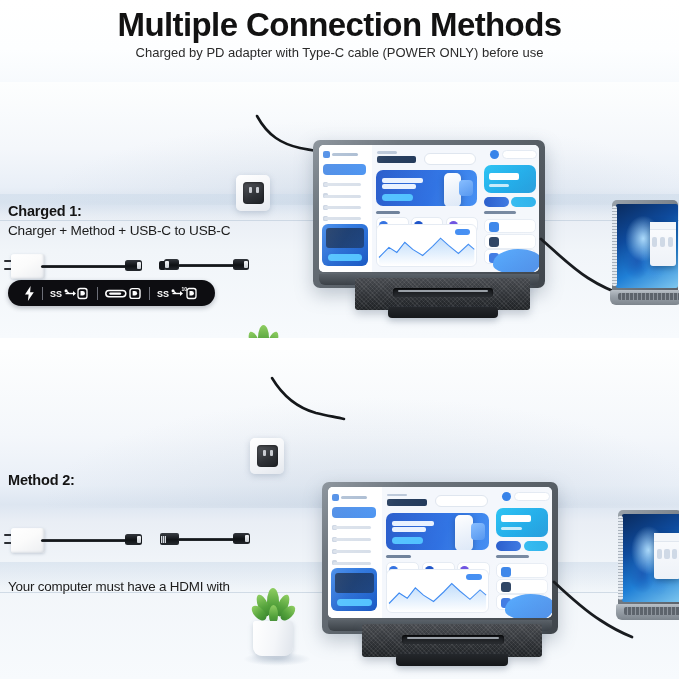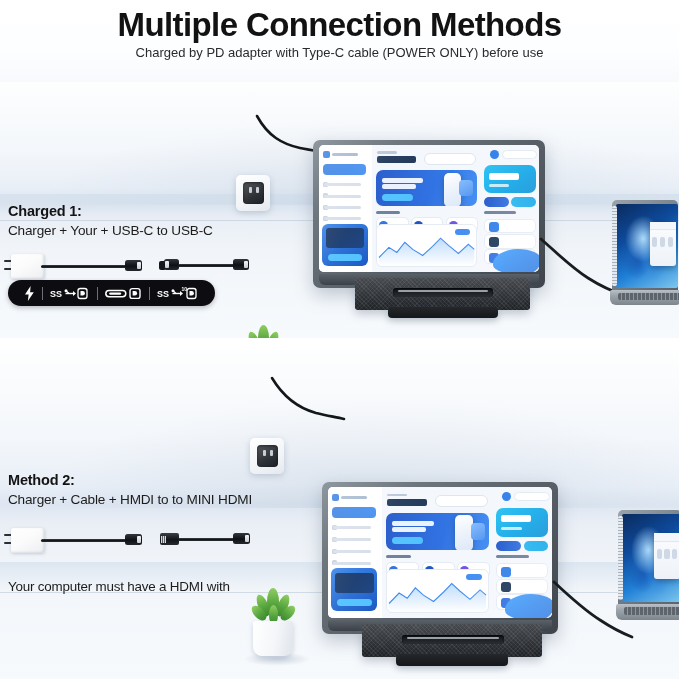--- a/index.html
+++ b/index.html
@@ -206,21 +206,21 @@
     <div class="socket" style="left:236px;top:93px;">
       <div class="hole"></div>
       <div class="pinA" style="left:13px;top:12px;"></div>
       <div class="pinB" style="left:20px;top:12px;"></div>
     </div>
     <svg class="cable-svg" width="679" height="256" viewBox="0 0 679 256">
       <path d="M257 34 C 268 54, 282 62, 300 66 C 315 69, 325 70, 334 72" fill="none" stroke="#14171a" stroke-width="2.6" stroke-linecap="round"></path>
     </svg>
 
     <div class="method-label" style="left:8px;top:121px;">Charged 1:</div>
-    <div class="method-desc" style="left:8px;top:141px;">Charger + Your + USB-C to USB-C</div>
+    <div class="method-desc" style="left:8px;top:141px;">Charger + Method + USB-C to USB-C</div>
 
     <div class="charger" style="left:4px;top:172px;">
       <div class="prong" style="left:0px;top:6px;"></div>
       <div class="prong" style="left:0px;top:14px;"></div>
       <div class="brick" style="left:7px;top:0px;"></div>
     </div>
     <div class="cord" style="left:41px;top:183px;width:87px;"></div>
     <div class="ctip" style="left:125px;top:178px;width:17px;">
         <span class="metal"></span>
       </div>
@@ -414,21 +414,20 @@
     <div class="socket" style="left:250px;top:88px;">
       <div class="hole"></div>
       <div class="pinA" style="left:13px;top:12px;"></div>
       <div class="pinB" style="left:20px;top:12px;"></div>
     </div>
     <svg class="cable-svg" width="679" height="329" viewBox="0 0 679 329">
       <path d="M272 28 C 284 48, 298 58, 316 63 C 328 66, 336 67, 344 69" fill="none" stroke="#14171a" stroke-width="2.6" stroke-linecap="round"></path>
     </svg>
 
     <div class="method-label" style="left:8px;top:122px;">Method 2:</div>
-    <div class="method-desc" style="left:8px;top:142px;">Charger + Cable + HMDI to to MINI HDMI</div>
 
     <div class="charger" style="left:4px;top:178px;">
       <div class="prong" style="left:0px;top:6px;"></div>
       <div class="prong" style="left:0px;top:14px;"></div>
       <div class="brick" style="left:7px;top:0px;"></div>
     </div>
     <div class="cord" style="left:41px;top:189px;width:87px;"></div>
     <div class="ctip" style="left:125px;top:184px;width:17px;">
         <span class="metal"></span>
       </div>

